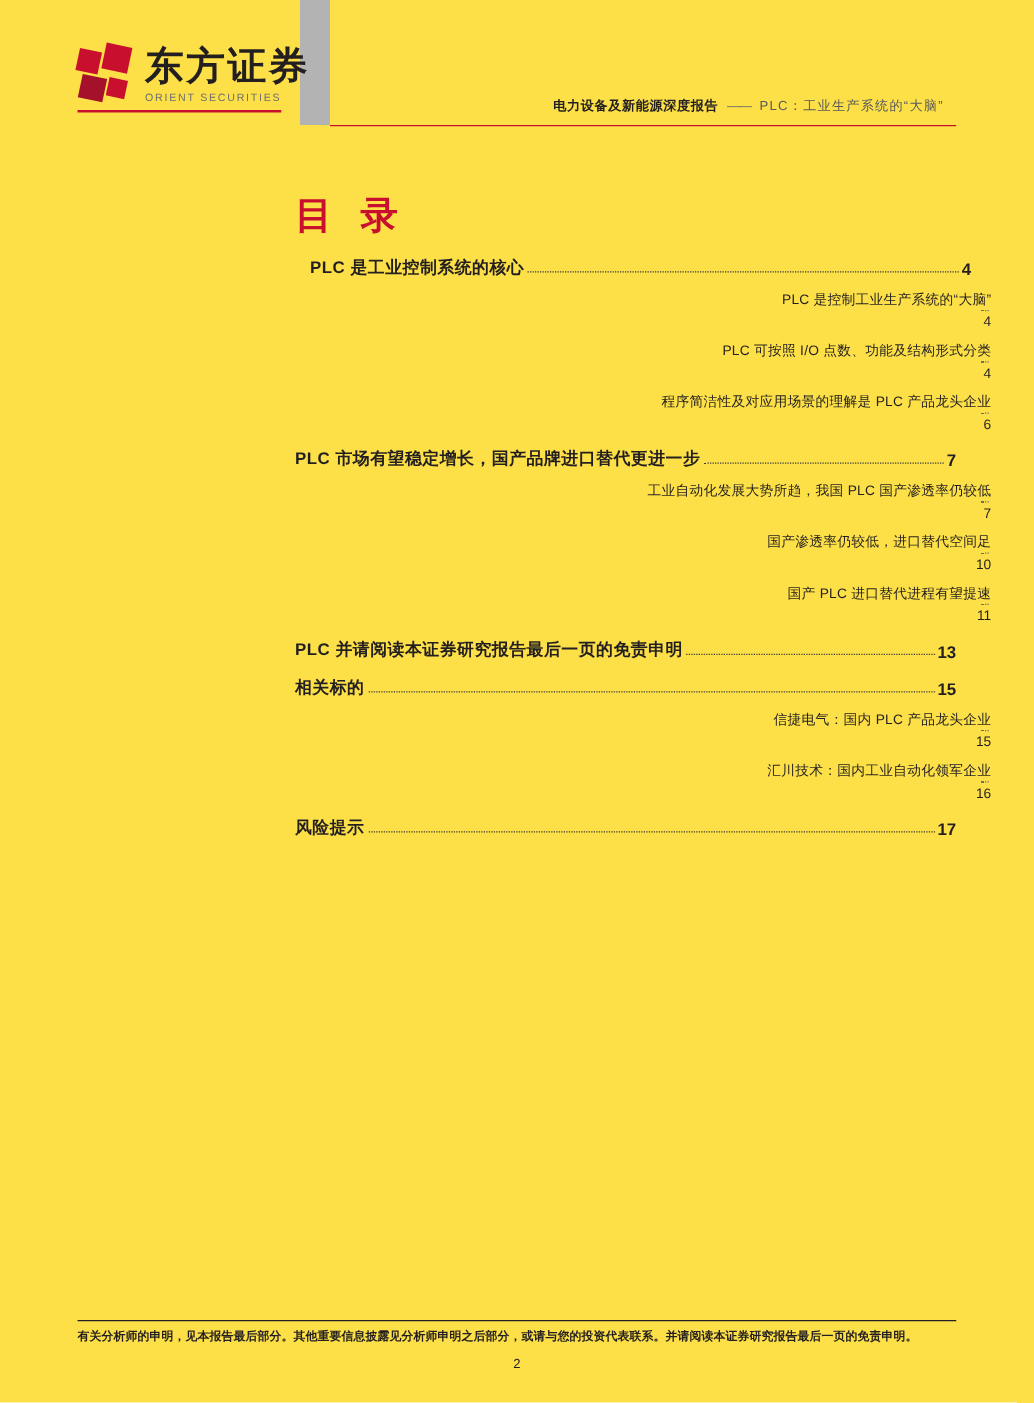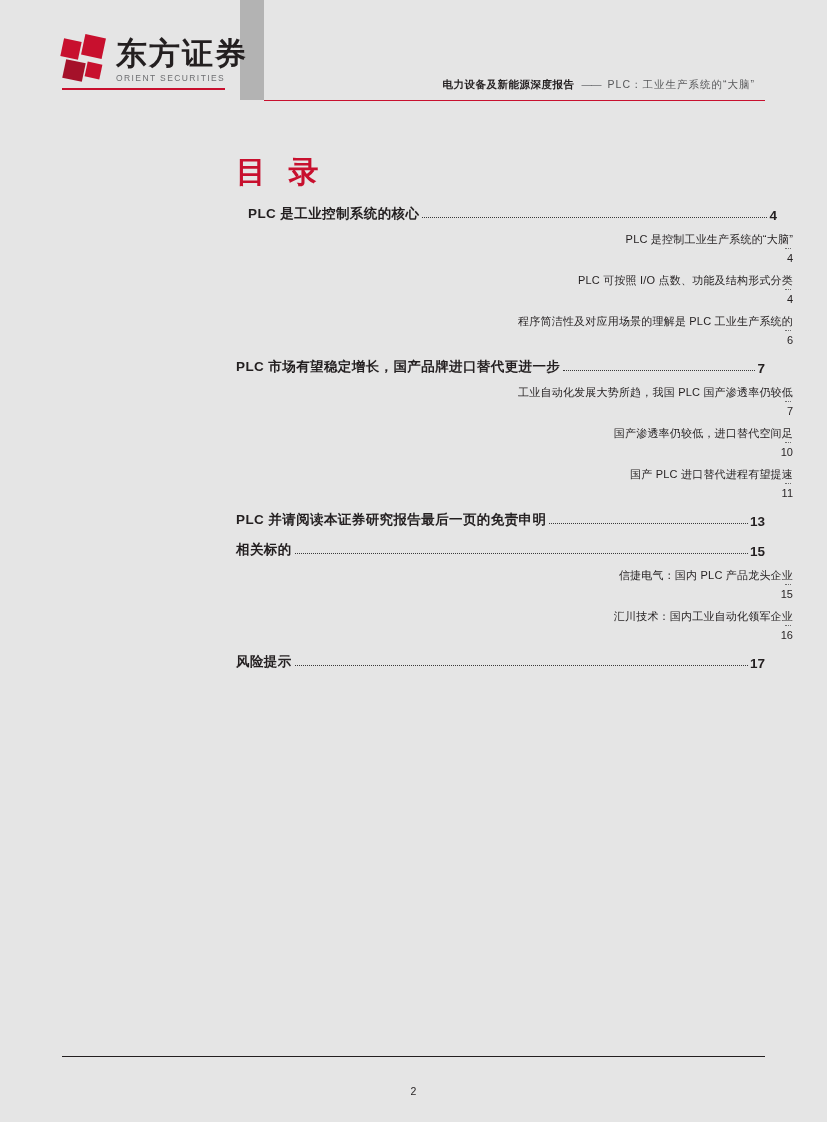--- a/index.html
+++ b/index.html
@@ -8,21 +8,21 @@
     background: #ffffff;
   }
   body {
     font-family: "Liberation Sans", sans-serif;
     -webkit-font-smoothing: antialiased;
   }
   .page {
     position: relative;
     width: 827px;
     height: 1122px;
-    background: #e5e5e5;
+    background: #fde047;
     overflow: hidden;
   }
 
   
   .header {
     position: absolute;
     left: 0;
     top: 0;
     width: 827px;
     height: 108px;
@@ -269,21 +269,21 @@
       <span class="pg">4</span>
     </div>
 
     <div class="toc-row lvl2">
       <span class="label">PLC 可按照 I/O 点数、功能及结构形式分类</span>
       <span class="leader"></span>
       <span class="pg">4</span>
     </div>
 
     <div class="toc-row lvl2">
-      <span class="label">程序简洁性及对应用场景的理解是 PLC 工业生产系统的</span>
+      <span class="label">程序简洁性及对应用场景的理解是 PLC 产品龙头企业</span>
       <span class="leader"></span>
       <span class="pg">6</span>
     </div>
 
     <div class="toc-row lvl1">
       <span class="label">PLC 市场有望稳定增长，国产品牌进口替代更进一步</span>
       <span class="leader"></span>
       <span class="pg">7</span>
     </div>
 
@@ -331,15 +331,16 @@
 
     <div class="toc-row lvl1">
       <span class="label">风险提示</span>
       <span class="leader"></span>
       <span class="pg">17</span>
     </div>
 
   </div>
 
   <div class="footer-rule"></div>
+  <div class="footer-note">有关分析师的申明，见本报告最后部分。其他重要信息披露见分析师申明之后部分，或请与您的投资代表联系。并请阅读本证券研究报告最后一页的免责申明。</div>
   <div class="page-num">2</div>
 
 </div>
 
 </body></html>

